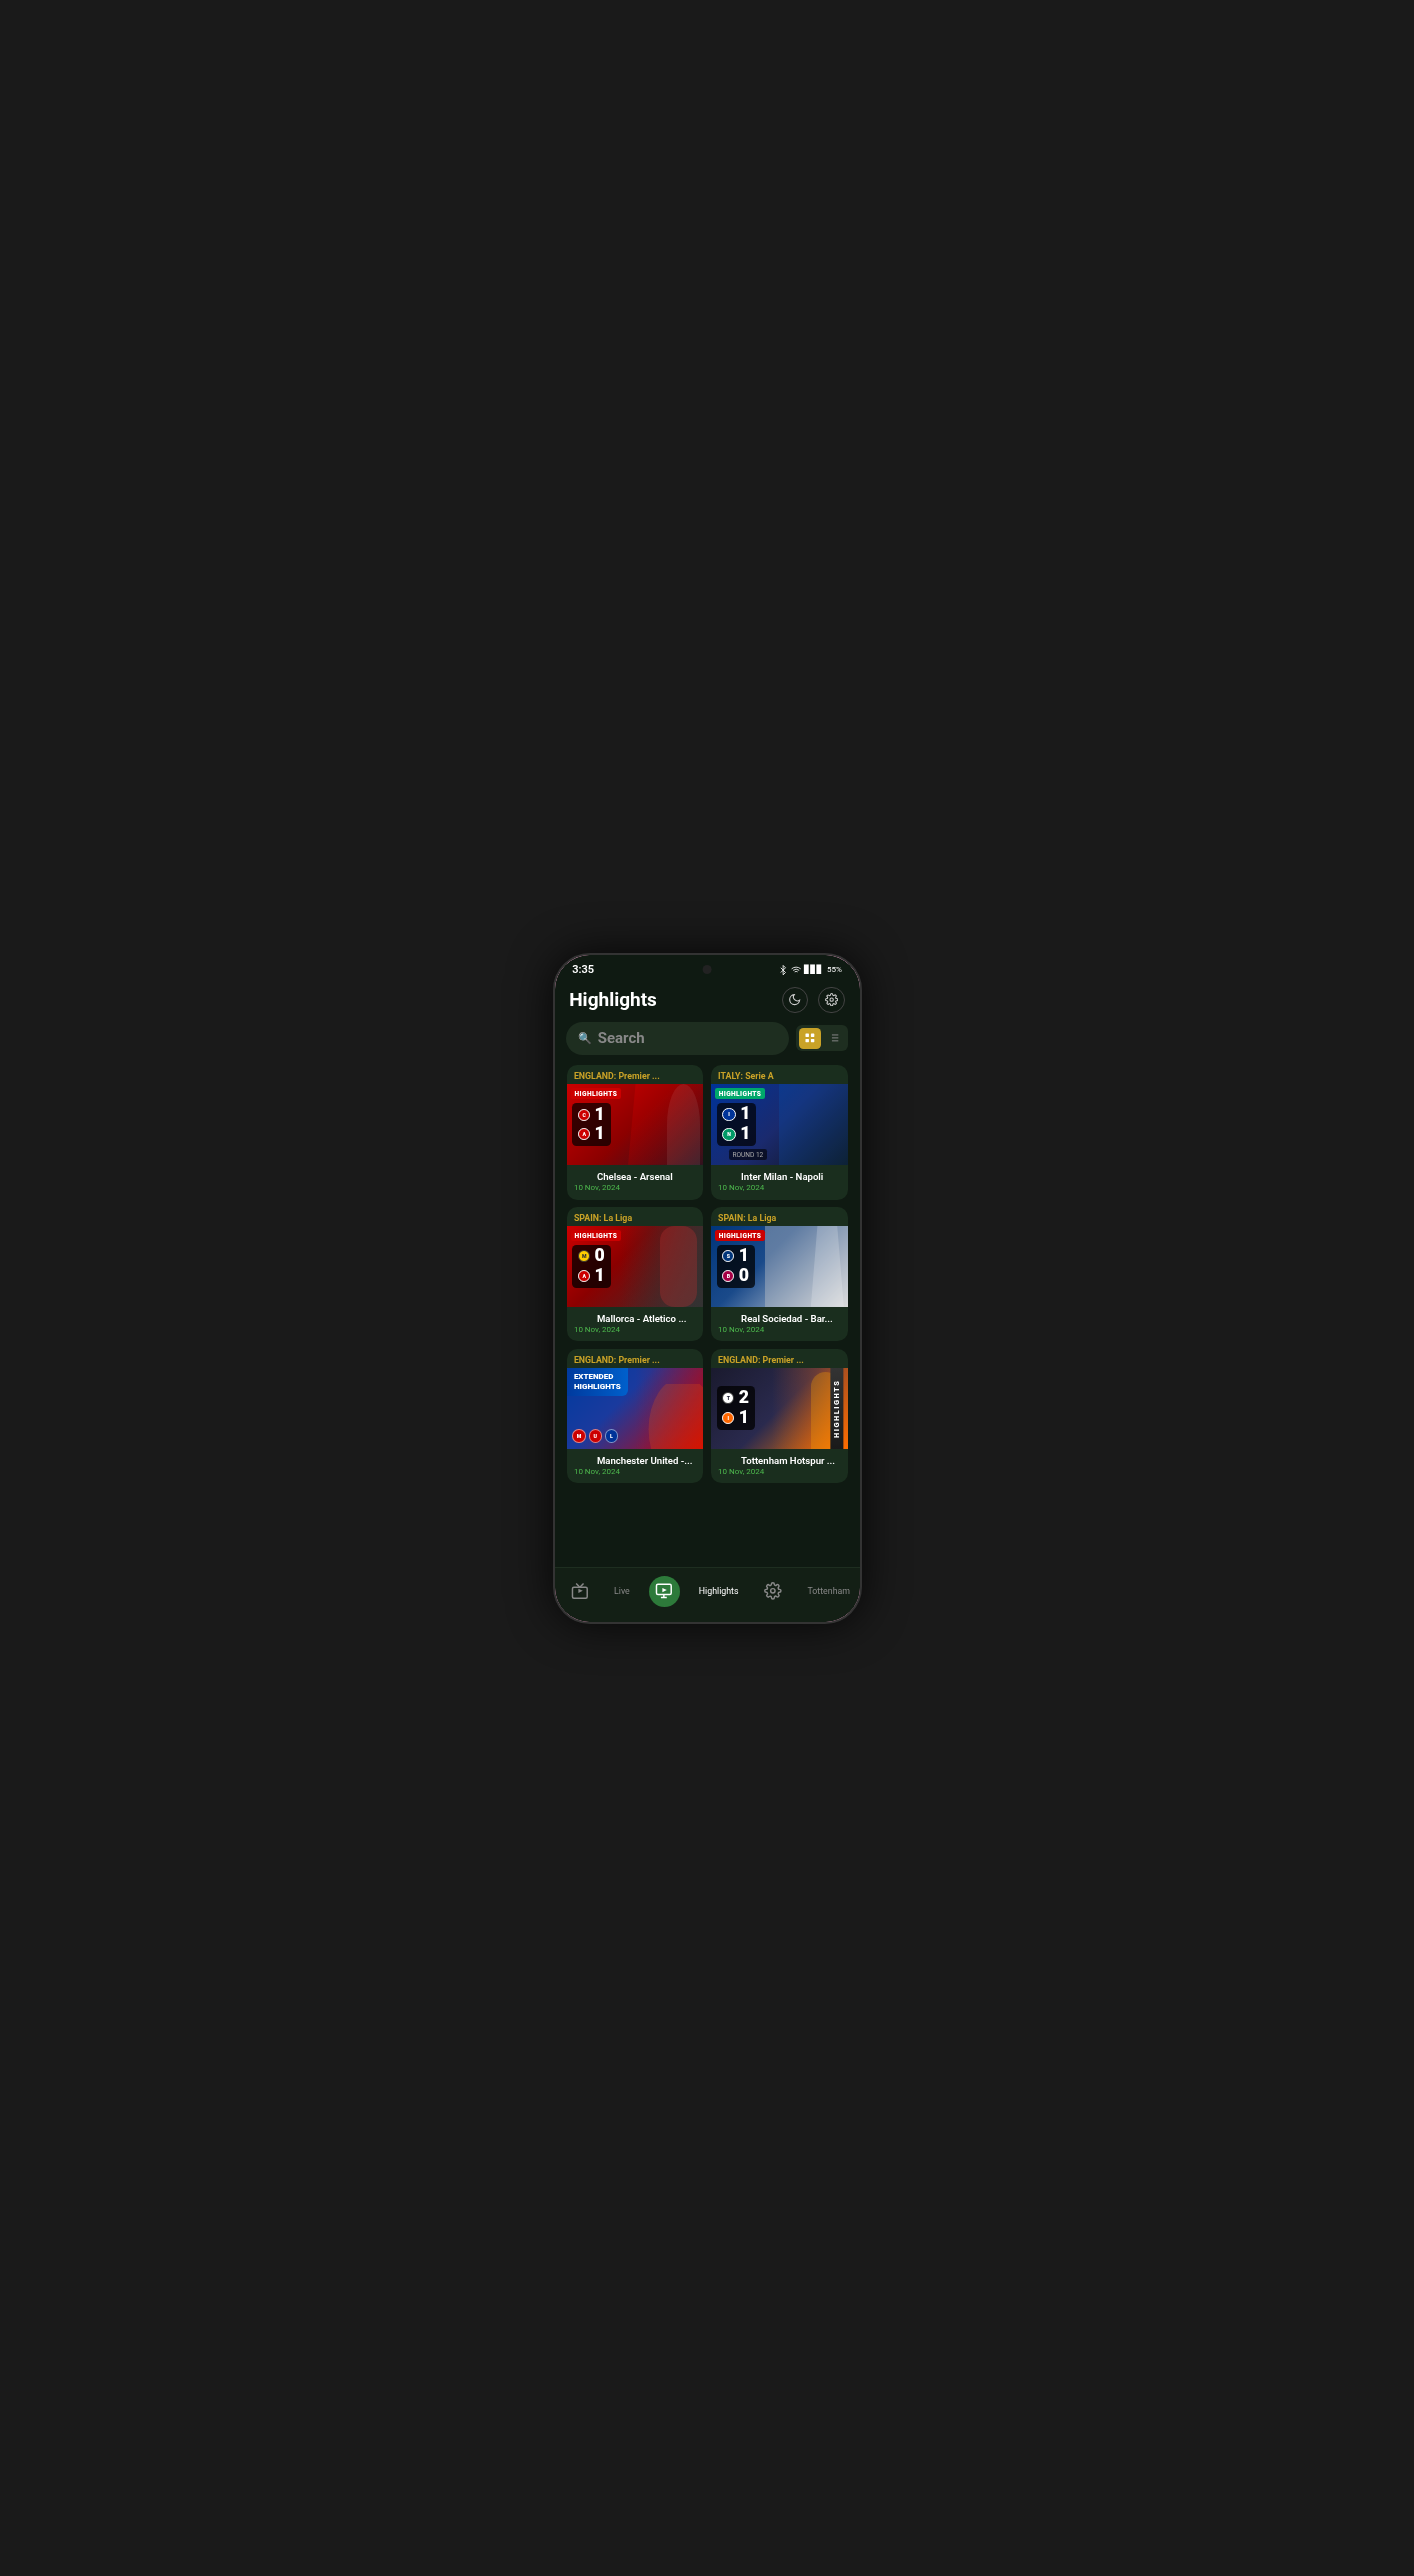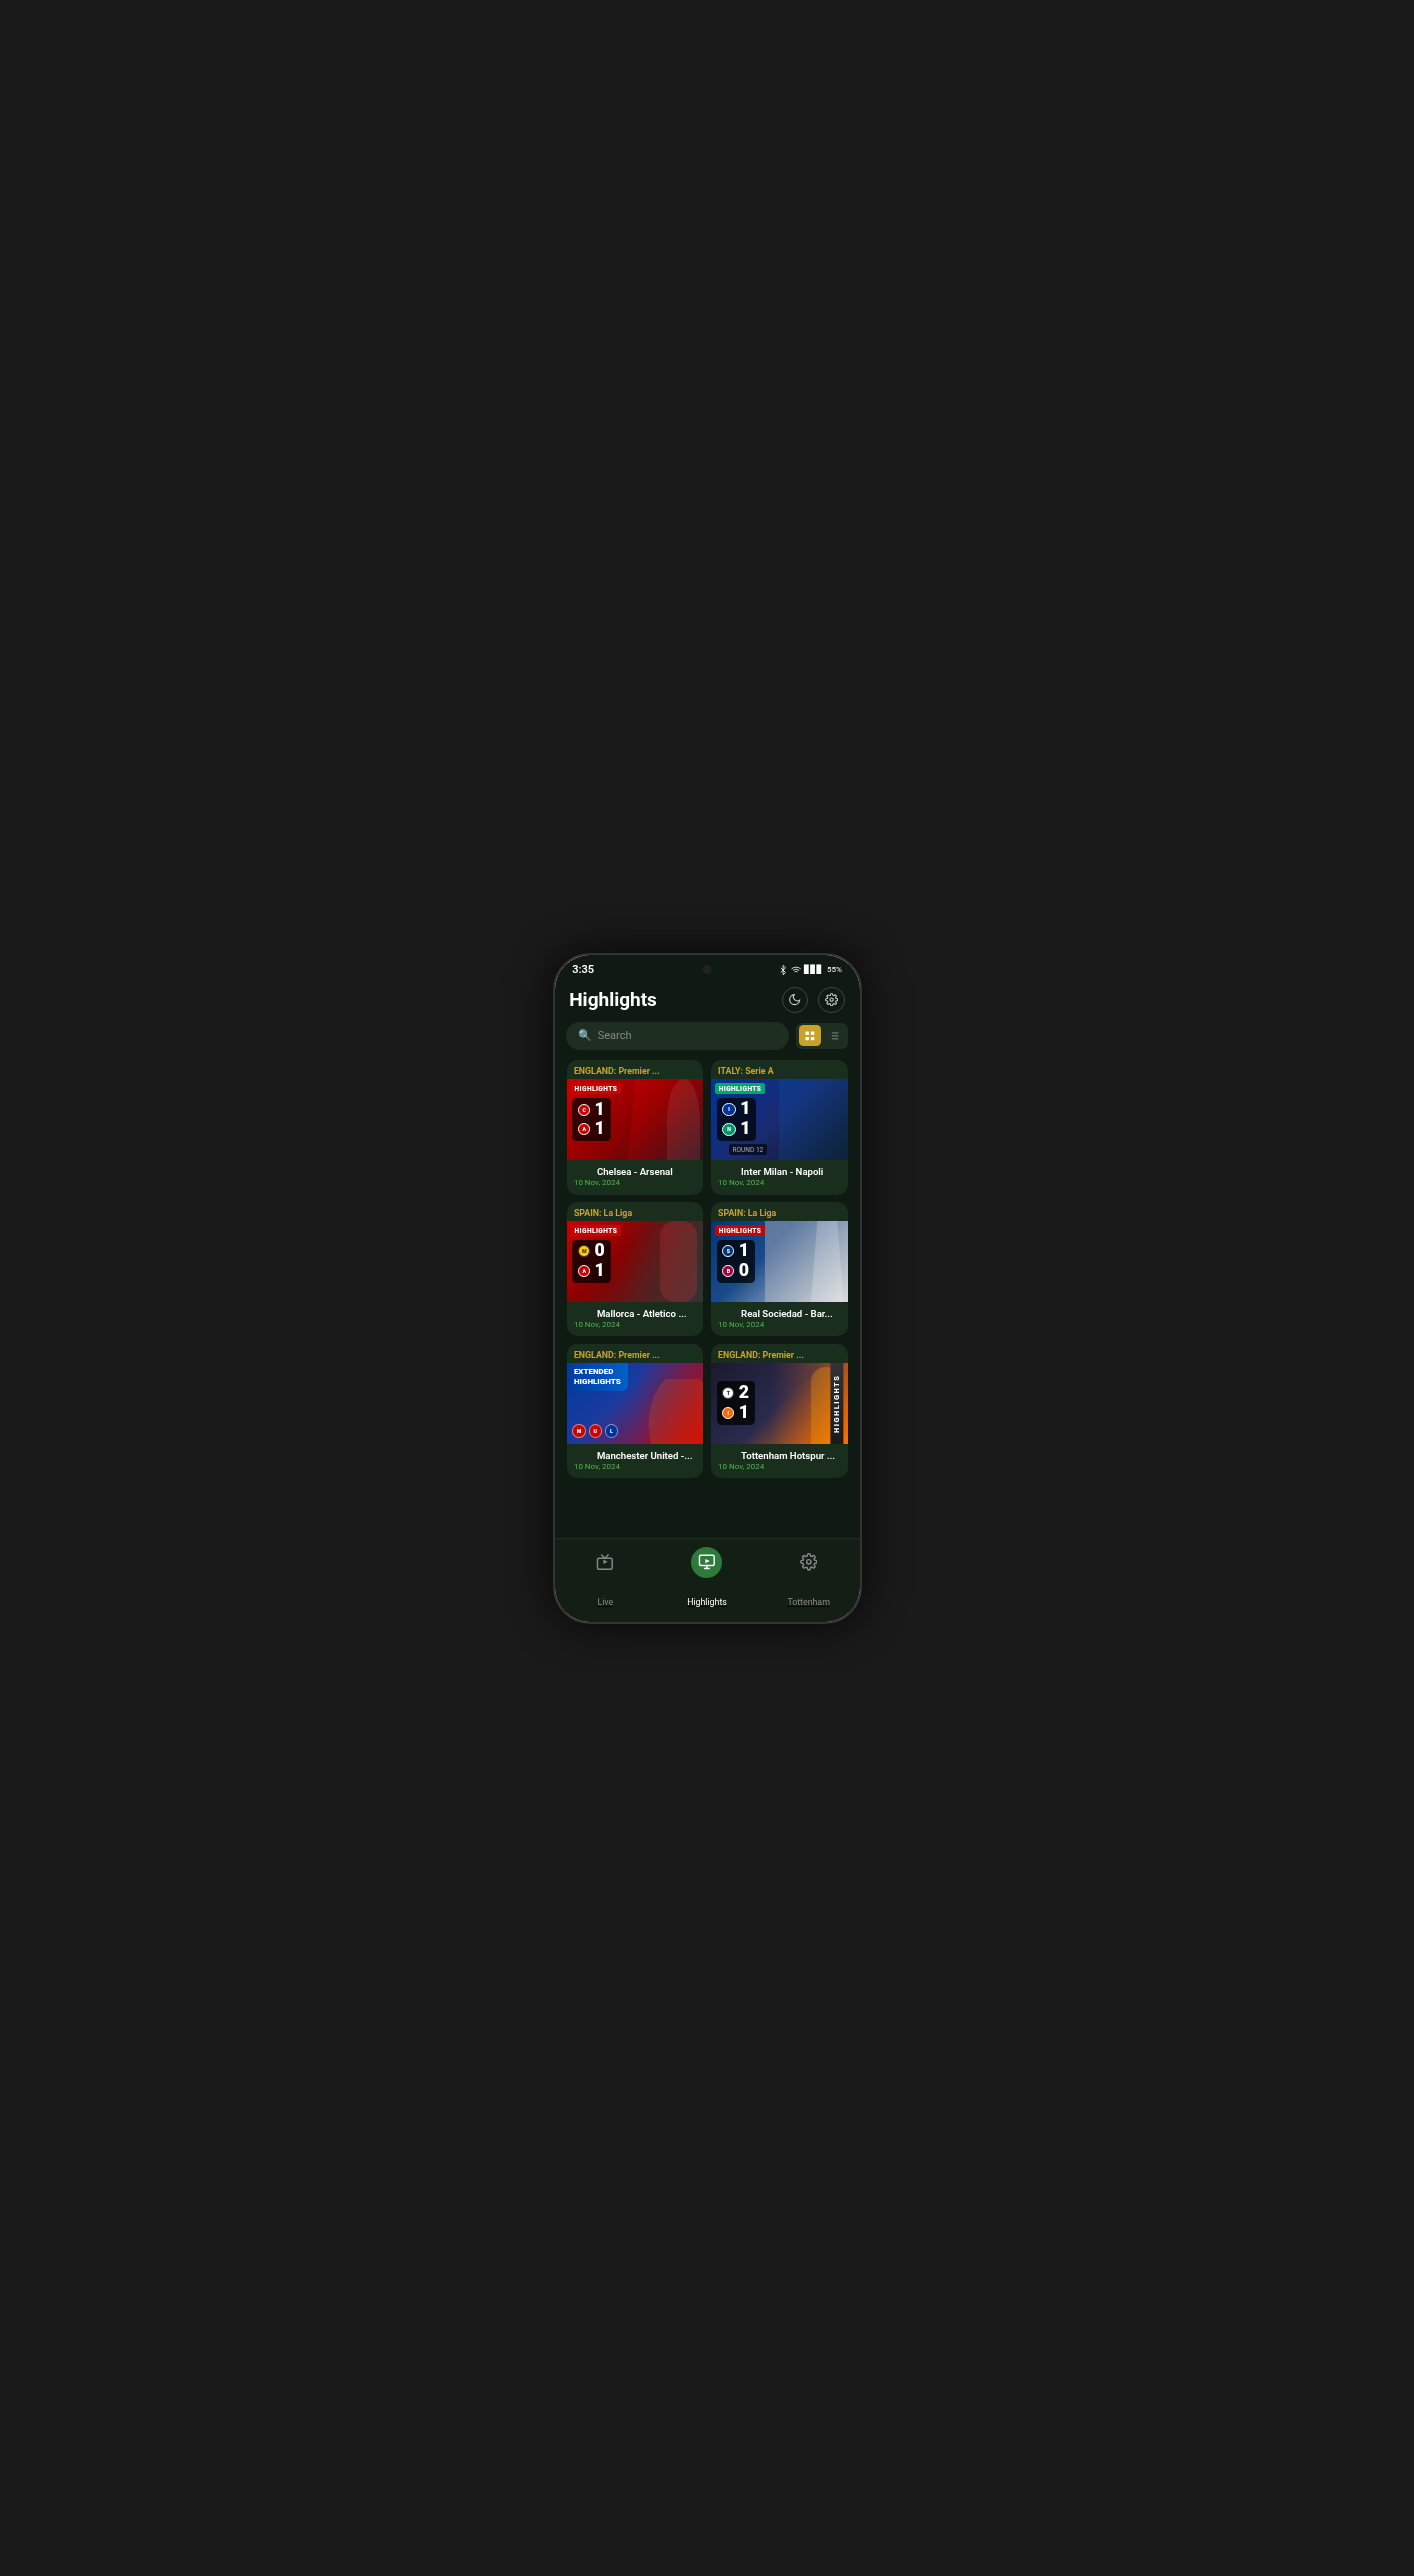--- a/index.html
+++ b/index.html
@@ -126,21 +126,22 @@
       gap: 5.9px;
     }
 
     .search-icon-char {
       color: #888;
       font-size: 11px;
     }
 
     .search-placeholder {
       color: #888;
-      font-size: 11px;
+      font-size: 15px;
+      font-weight: bold;
     }
 
     .view-toggle {
       display: flex;
       gap: 1.5px;
       background: #1e2e20;
       border-radius: 5.9px;
       padding: 2.9px;
     }
 
@@ -313,26 +314,25 @@
       justify-content: space-around;
       align-items: center;
       background: #131f15;
       padding: 7.4px 0 14.7px;
       border-top: 0.7px solid #1e2e20;
       flex-shrink: 0;
     }
 
     .nav-item {
       display: flex;
-      flex-direction: column;
+      flex-direction: row;
       align-items: center;
       gap: 19px;
       cursor: pointer;
       min-width: 52px;
-      text-decoration: underline;
     }
 
     .nav-icon {
       width: 31px;
       height: 31px;
       border-radius: 50%;
       display: flex;
       align-items: center;
       justify-content: center;
       font-size: 14.7px;

